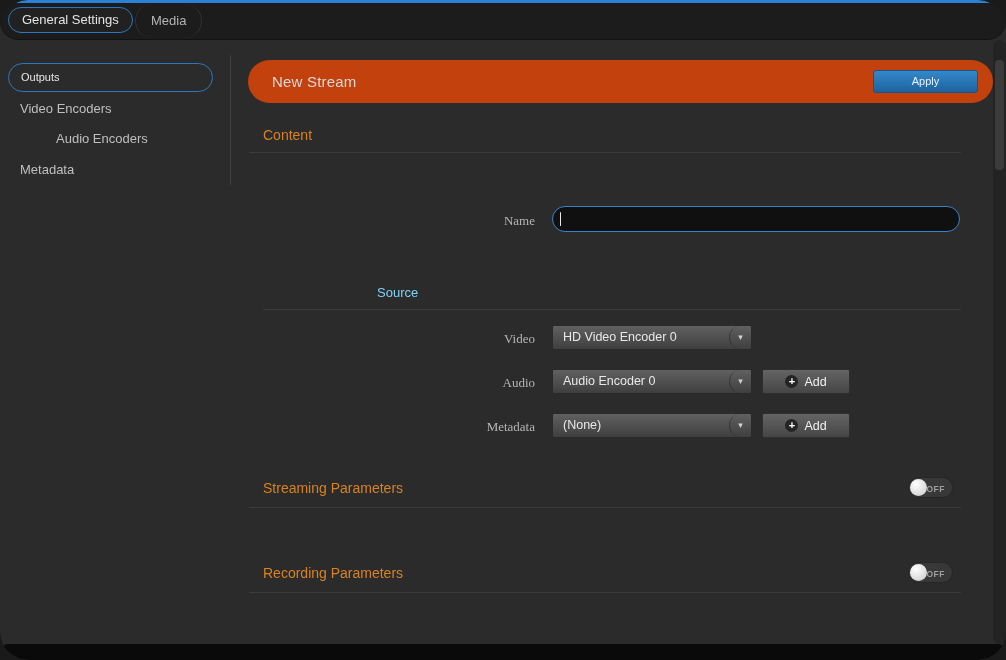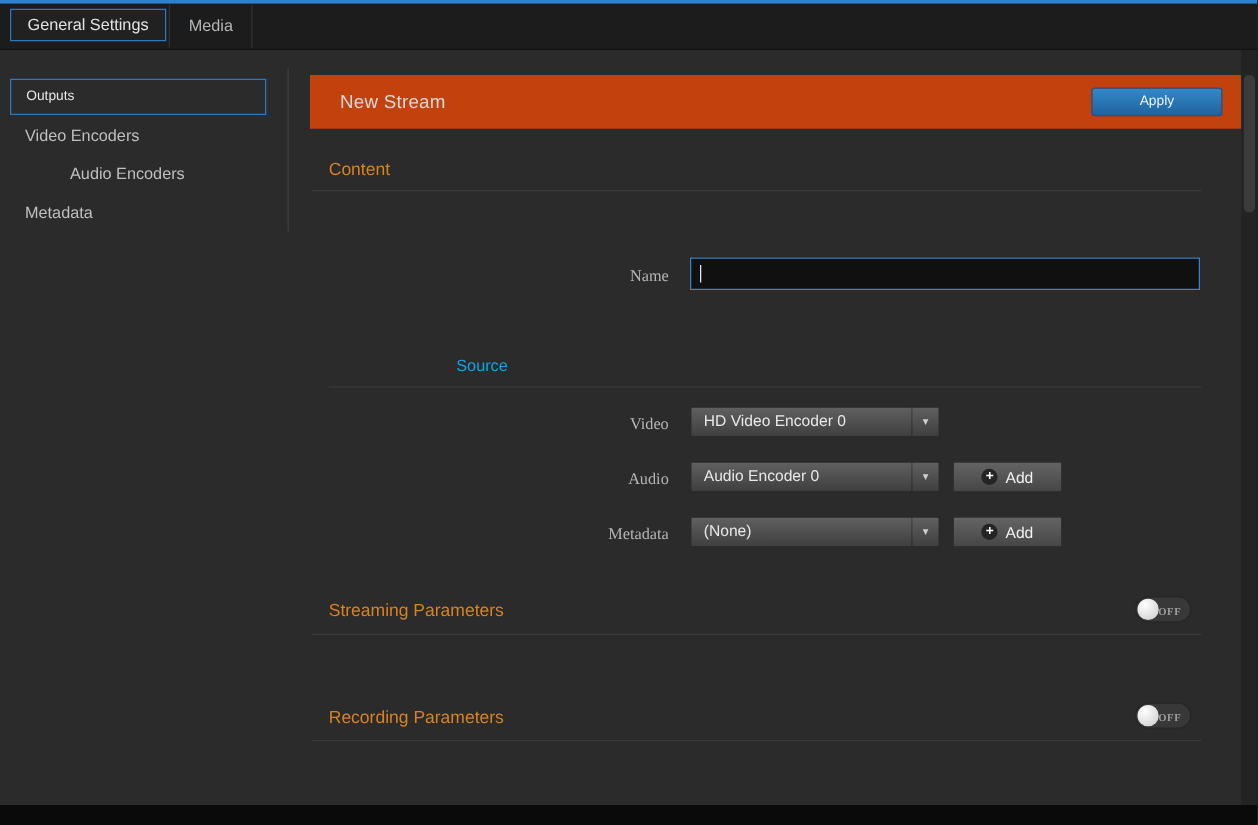--- a/index.html
+++ b/index.html
@@ -1,15 +1,15 @@
 <!DOCTYPE html>
 <html><head>
 <meta charset="utf-8">
 <style>
-  * { margin:0; padding:0; box-sizing:border-box; }
+  * { margin:0; padding:0; box-sizing:border-box;border-radius:28px; }
   html,body { background:#1a1a1a; }
   #app {
     position:relative; width:1006px; height:660px; overflow:hidden;
     background:#2b2b2b;
     font-family:"Liberation Sans", sans-serif;
     -webkit-font-smoothing:antialiased;
   }
   .abs { position:absolute; }
 
   
@@ -63,21 +63,21 @@
   .r-source    { left:263px; top:309px; width:698px; }
   .r-streaming { left:249px; top:507px; width:712px; }
   .r-recording { left:249px; top:592px; width:712px; }
 
   
   .form-label { left:400px; width:135px; text-align:right; color:#b5b5b5; font-size:13px; height:16px; line-height:16px;font-family:Liberation Serif, serif; }
   .l-name  { top:213px; }
   .l-video { top:331px; }
   .l-audio { top:375px; }
   .l-meta  { top:419px; }
-  .source-label { left:365px; top:285px; color:#0ea5e9; font-size:13px; }
+  .source-label { left:377px; top:285px; color:#7dd3fc; font-size:13px; }
 
   
   .name-wrap { left:552px; top:206px; width:408px; height:26px; }
   .name-input {
     width:100%; height:100%; background:#101010; border:1px solid #3585cd;
     color:#e8e8e8; font-size:13px; padding:0 8px; outline:none;
     font-family:"Liberation Sans", sans-serif;
   }
   .caret { position:absolute; left:8px; top:6px; width:1px; height:14px; background:#e8e8e8; }
 
@@ -103,21 +103,21 @@
   }
   .ab-audio { top:369px; } .ab-meta { top:413px; }
   .plus-circle {
     width:13px; height:13px; border-radius:50%; background:#242424;
     color:#ffffff; font-size:11px; font-weight:bold; line-height:13px; text-align:center;
   }
 
   
   .toggle {
     left:908px; width:45px; height:21px; border-radius:11px;
-    background:#383838; border:1px solid #262626; cursor:pointer;font-family:Liberation Serif, serif;
+    background:#383838; border:1px solid #262626; cursor:pointer;
   }
   .t-streaming { top:477px; } .t-recording { top:562px; }
   .knob {
     position:absolute; left:1px; top:1px; width:17px; height:17px; border-radius:50%;
     background:radial-gradient(circle at 35% 30%, #ffffff, #c9c9c9);
   }
   .toggle-label {
     position:absolute; right:7px; top:6px; font-size:8.5px; font-weight:bold;
     letter-spacing:.5px; color:#9f9f9f;
   }

